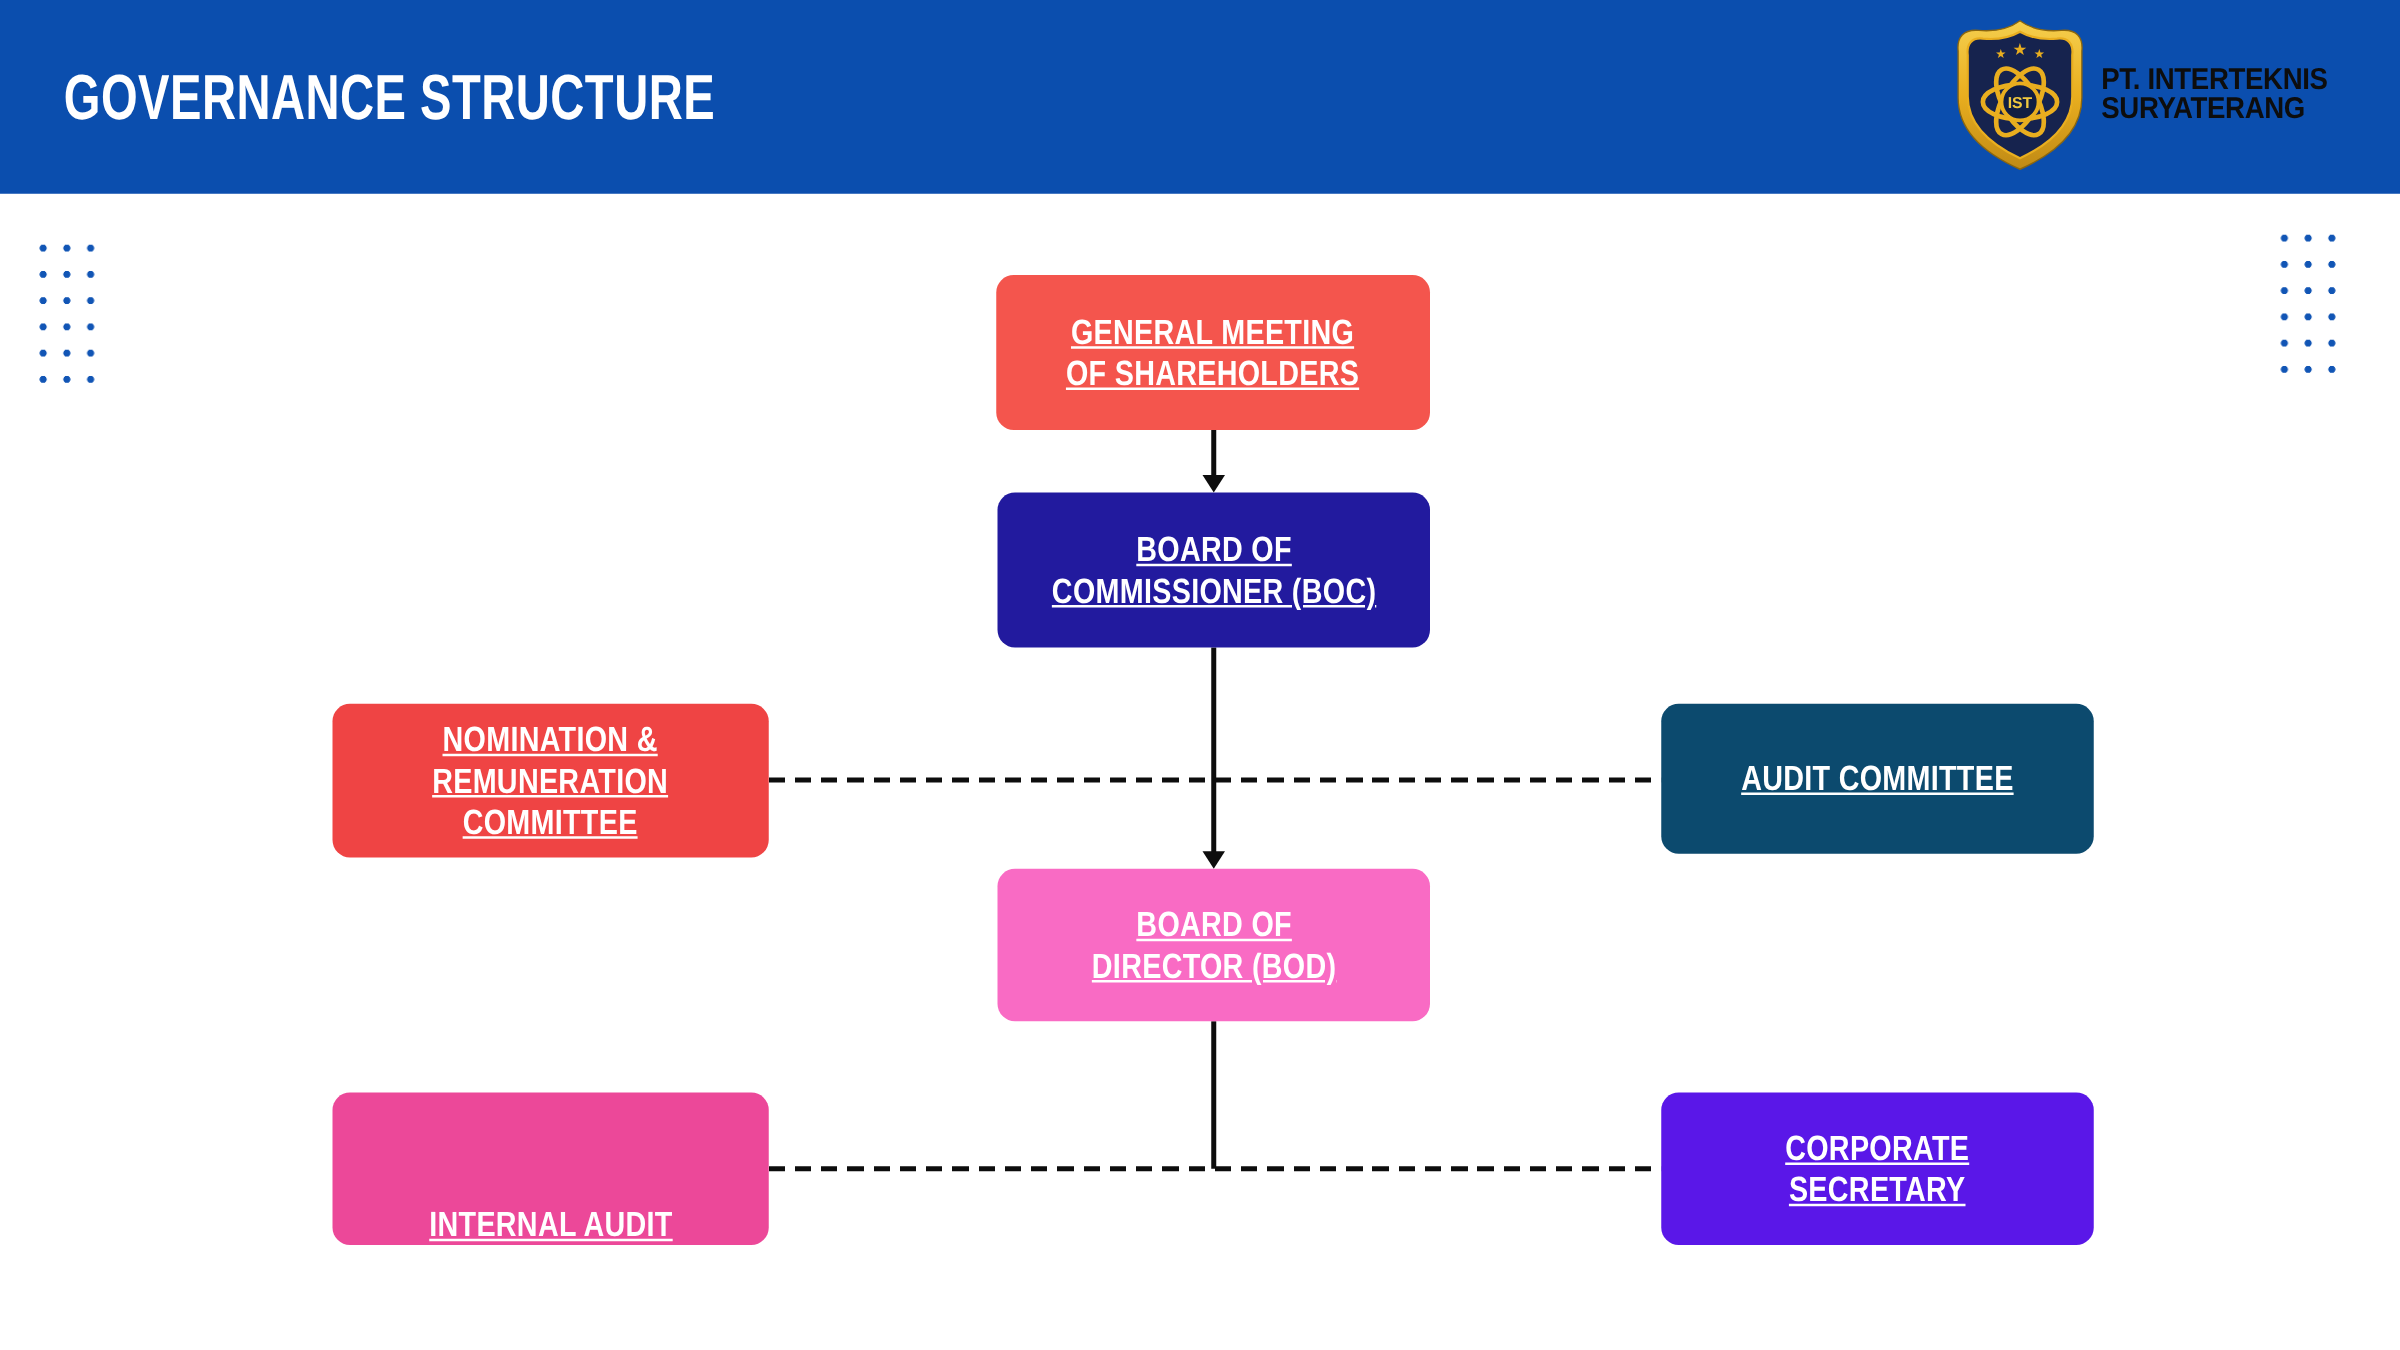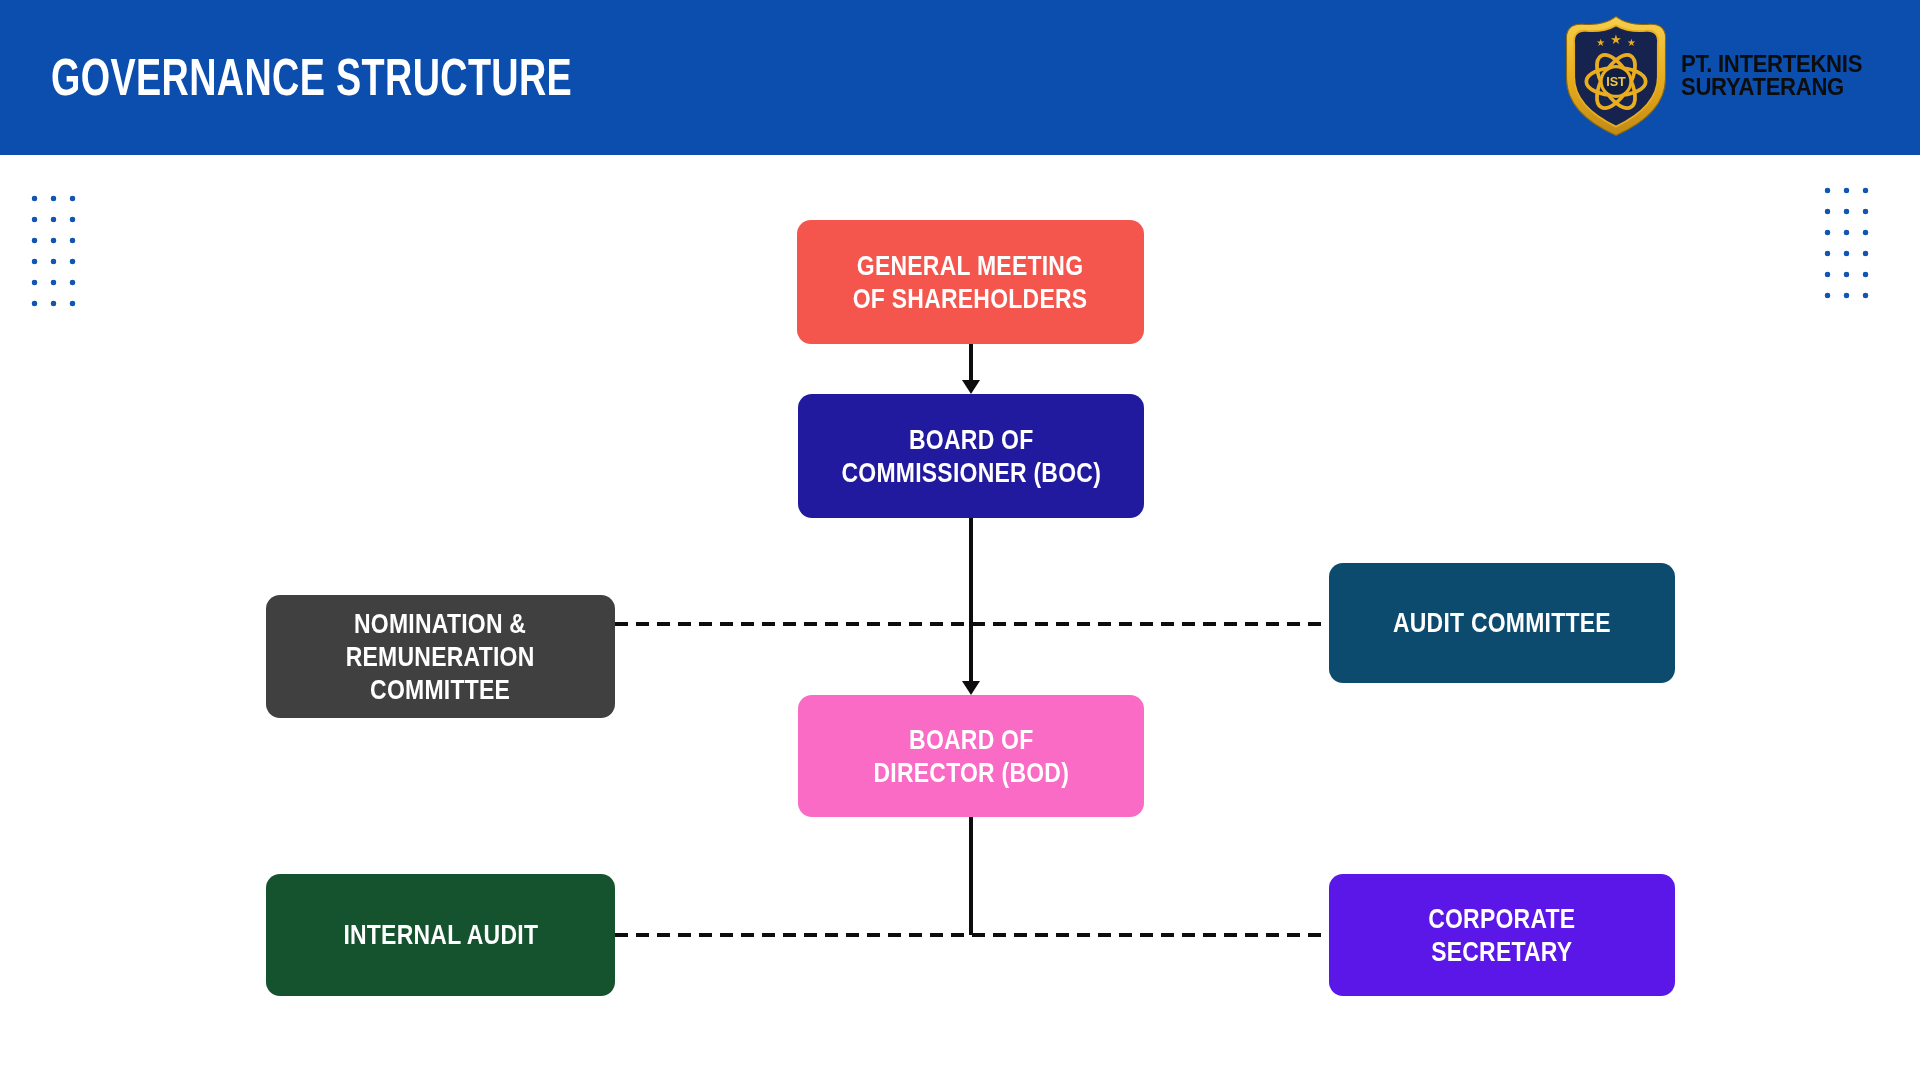--- a/index.html
+++ b/index.html
@@ -66,20 +66,21 @@
 
   
   .node {
     position: absolute;
     border-radius: 14px;
     display: flex;
     align-items: center;
     justify-content: center;
     color: #ffffff;
     text-align: center;
+    text-decoration: underline;
   }
   .node-label {
     font-size: 28px;
     font-weight: bold;
     line-height: 1.18;
     letter-spacing: 0.3px;
     text-transform: uppercase;
     white-space: pre-line;
     transform: scaleX(0.82);
     transform-origin: center center;
@@ -175,36 +176,36 @@
   <div class="node n-gms" style="background: rgb(244, 85, 77);">
     <span class="node-label">GENERAL MEETING
 OF SHAREHOLDERS</span>
   </div>
 
   <div class="node n-boc" style="background: rgb(34, 26, 158);">
     <span class="node-label">BOARD OF
 COMMISSIONER (BOC)</span>
   </div>
 
-  <div class="node n-nom" style="background: #404040; margin-top: 32px;">
+  <div class="node n-nom" style="background: #ef4444;">
     <span class="node-label">NOMINATION &amp;
 REMUNERATION
 COMMITTEE</span>
   </div>
 
   <div class="node n-audit" style="background: #0c4a6e;">
     <span class="node-label">AUDIT COMMITTEE</span>
   </div>
 
   <div class="node n-bod" style="background: rgb(249, 107, 196);">
     <span class="node-label">BOARD OF
 DIRECTOR (BOD)</span>
   </div>
 
-  <div class="node n-intaudit" style="background: #14532d;">
+  <div class="node n-intaudit" style="background: #ec4899; align-items: flex-end;">
     <span class="node-label">INTERNAL AUDIT</span>
   </div>
 
   <div class="node n-corpsec" style="background: rgb(90, 23, 232);">
     <span class="node-label">CORPORATE
 SECRETARY</span>
   </div>
 
 </div>
 

